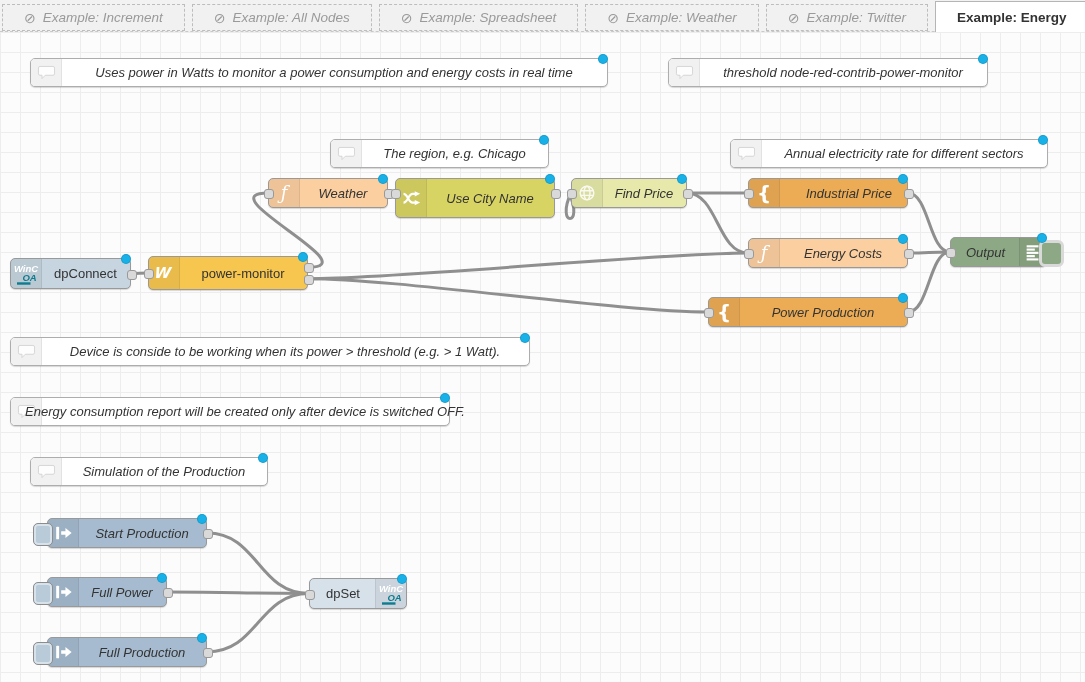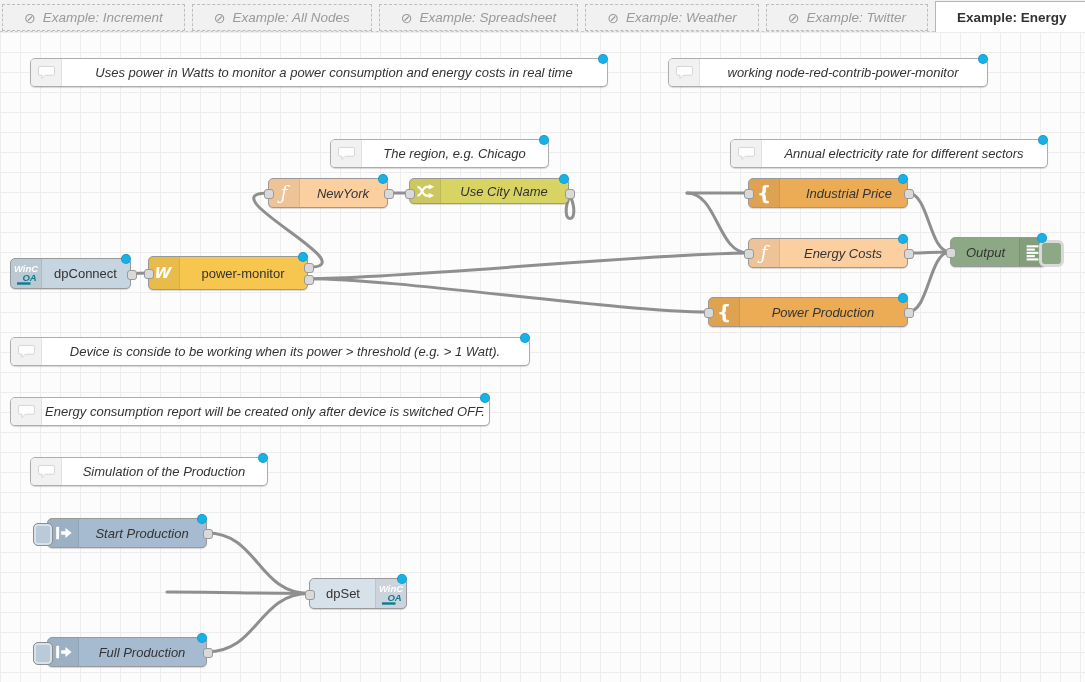--- a/index.html
+++ b/index.html
@@ -103,21 +103,21 @@
         </div>
         <div class="label it" style="left: 30px; right: 0px;">Uses power in Watts to monitor a power consumption and energy costs in real time</div>
         <div class="dot" style="background: rgb(23, 177, 232);"></div>
       </div>
       <div class="node comment" style="left: 668px; top: 26px; width: 320px; height: 29px; background: rgb(255, 255, 255);">
         <div class="band left">
           <svg width="19" height="19" viewBox="0 0 22 22">
             <path d="M3.5 4h15a1.8 1.8 0 0 1 1.8 1.8v6.6a1.8 1.8 0 0 1-1.8 1.8H9.6L5.8 18v-3.8H3.5a1.8 1.8 0 0 1-1.8-1.8V5.8A1.8 1.8 0 0 1 3.5 4z" fill="#fdfdfd" stroke="#cccccc" stroke-width="0.9"></path>
           </svg>
         </div>
-        <div class="label it" style="left: 30px; right: 0px;">working node-red-contrib-power-monitor</div>
+        <div class="label it" style="left: 30px; right: 0px;">threshold node-red-contrib-power-monitor</div>
         <div class="dot" style="background: rgb(23, 177, 232);"></div>
       </div>
       <div class="node comment" style="left: 330px; top: 107px; width: 219px; height: 29px; background: rgb(255, 255, 255);">
         <div class="band left">
           <svg width="19" height="19" viewBox="0 0 22 22">
             <path d="M3.5 4h15a1.8 1.8 0 0 1 1.8 1.8v6.6a1.8 1.8 0 0 1-1.8 1.8H9.6L5.8 18v-3.8H3.5a1.8 1.8 0 0 1-1.8-1.8V5.8A1.8 1.8 0 0 1 3.5 4z" fill="#fdfdfd" stroke="#cccccc" stroke-width="0.9"></path>
           </svg>
         </div>
         <div class="label it" style="left: 30px; right: 0px;">The region, e.g. Chicago</div>
         <div class="dot" style="background: rgb(23, 177, 232);"></div>
@@ -130,39 +130,54 @@
         </div>
         <div class="label it" style="left: 30px; right: 0px;">Annual electricity rate for different sectors</div>
         <div class="dot" style="background: rgb(23, 177, 232);"></div>
       </div>
       <div class="node" style="left: 268px; top: 146px; width: 120px; height: 30px; background: rgb(251, 207, 160);">
         <div class="band left">
           <svg width="20" height="22" viewBox="0 0 20 22">
             <text x="10" y="17" text-anchor="middle" font-family="DejaVu Serif,serif" font-style="italic" font-size="18" fill="#ffffff">ƒ</text>
           </svg>
         </div>
-        <div class="label it" style="left: 30px; right: 0px;">NewYork</div>
+        <div class="label it" style="left: 30px; right: 0px;">Weather</div>
         <div class="port" style="left: -5px; top: 10px;"></div>
         <div class="port" style="left: 115px; top: 10px;"></div>
         <div class="dot" style="background: rgb(23, 177, 232);"></div>
       </div>
-      <div class="node" style="left: 409px; top: 146px; width: 160px; height: 26px; background: rgb(216, 212, 100);">
+      <div class="node" style="left: 395px; top: 146px; width: 160px; height: 40px; background: rgb(216, 212, 100);">
         <div class="band left">
           <svg width="20" height="20" viewBox="0 0 24 24">
             <g stroke="#ffffff" stroke-width="2.5" fill="none">
               <path d="M3 17.5 C8.5 17.5 8.5 7 14 7 H17"></path>
               <path d="M3 7 C8.5 7 8.5 17.5 14 17.5 H17"></path>
             </g>
             <path fill="#ffffff" d="M16.5 3.8 L23 7 L16.5 10.2 z"></path>
             <path fill="#ffffff" d="M16.5 14.3 L23 17.5 L16.5 20.7 z"></path>
           </svg>
         </div>
         <div class="label it" style="left: 30px; right: 0px;">Use City Name</div>
         <div class="port" style="left: -5px; top: 10px;"></div>
         <div class="port" style="left: 155px; top: 10px;"></div>
+        <div class="dot" style="background: rgb(23, 177, 232);"></div>
+      </div>
+      <div class="node" style="left: 571px; top: 146px; width: 116px; height: 30px; background: rgb(230, 233, 169);">
+        <div class="band left">
+          <svg width="20" height="20" viewBox="0 0 24 24" opacity="0.85">
+            <g stroke="#ffffff" stroke-width="1.7" fill="none">
+              <circle cx="12" cy="12" r="8.2"></circle>
+              <ellipse cx="12" cy="12" rx="3.6" ry="8.2"></ellipse>
+              <path d="M4.4 9.2h15.2M4.4 14.8h15.2"></path>
+            </g>
+          </svg>
+        </div>
+        <div class="label it" style="left: 30px; right: 0px;">Find Price</div>
+        <div class="port" style="left: -5px; top: 10px;"></div>
+        <div class="port" style="left: 111px; top: 10px;"></div>
         <div class="dot" style="background: rgb(23, 177, 232);"></div>
       </div>
       <div class="node" style="left: 748px; top: 146px; width: 160px; height: 30px; background: rgb(236, 172, 85);">
         <div class="band left">
           <svg width="20" height="24" viewBox="0 0 20 24">
             <text x="10" y="18.5" text-anchor="middle" font-family="DejaVu Sans,sans-serif" font-weight="bold" font-size="20" fill="#ffffff">{</text>
           </svg>
         </div>
         <div class="label it" style="left: 30px; right: 0px; margin-left: 12px;">Industrial Price</div>
         <div class="port" style="left: -5px; top: 10px;"></div>
@@ -234,21 +249,21 @@
       </div>
       <div class="node comment" style="left: 10px; top: 305px; width: 520px; height: 29px; background: rgb(255, 255, 255);">
         <div class="band left">
           <svg width="19" height="19" viewBox="0 0 22 22">
             <path d="M3.5 4h15a1.8 1.8 0 0 1 1.8 1.8v6.6a1.8 1.8 0 0 1-1.8 1.8H9.6L5.8 18v-3.8H3.5a1.8 1.8 0 0 1-1.8-1.8V5.8A1.8 1.8 0 0 1 3.5 4z" fill="#fdfdfd" stroke="#cccccc" stroke-width="0.9"></path>
           </svg>
         </div>
         <div class="label it" style="left: 30px; right: 0px;">Device is conside to be working when its power &gt; threshold (e.g. &gt; 1 Watt).</div>
         <div class="dot" style="background: rgb(23, 177, 232);"></div>
       </div>
-      <div class="node comment" style="left: 10px; top: 365px; width: 480px; height: 29px; background: rgb(255, 255, 255);">
+      <div class="node comment" style="left: 10px; top: 365px; width: 440px; height: 29px; background: rgb(255, 255, 255);">
         <div class="band left">
           <svg width="19" height="19" viewBox="0 0 22 22">
             <path d="M3.5 4h15a1.8 1.8 0 0 1 1.8 1.8v6.6a1.8 1.8 0 0 1-1.8 1.8H9.6L5.8 18v-3.8H3.5a1.8 1.8 0 0 1-1.8-1.8V5.8A1.8 1.8 0 0 1 3.5 4z" fill="#fdfdfd" stroke="#cccccc" stroke-width="0.9"></path>
           </svg>
         </div>
         <div class="label it" style="left: 30px; right: 0px;">Energy consumption report will be created only after device is switched OFF.</div>
         <div class="dot" style="background: rgb(23, 177, 232);"></div>
       </div>
       <div class="node comment" style="left: 30px; top: 425px; width: 238px; height: 29px; background: rgb(255, 255, 255);">
         <div class="band left">
@@ -261,20 +276,32 @@
       </div>
       <div class="node" style="left: 47px; top: 486px; width: 160px; height: 30px; background: rgb(166, 187, 207);">
         <div class="band left">
           <svg width="20" height="20" viewBox="0 0 22 22">
             <rect x="3.5" y="4" width="3.2" height="14" rx="1" fill="#ffffff"></rect>
             <path d="M9 9h4.7V5.4L20.5 11l-6.8 5.6V13H9z" fill="#ffffff"></path>
           </svg>
         </div>
         <div class="label it" style="left: 30px; right: 0px;">Start Production</div>
         <div class="port" style="left: 155px; top: 10px;"></div>
+        <div class="inj-btn"></div>
+        <div class="dot" style="background: rgb(23, 177, 232);"></div>
+      </div>
+      <div class="node" style="left: 47px; top: 545px; width: 120px; height: 30px; background: rgb(166, 187, 207);">
+        <div class="band left">
+          <svg width="20" height="20" viewBox="0 0 22 22">
+            <rect x="3.5" y="4" width="3.2" height="14" rx="1" fill="#ffffff"></rect>
+            <path d="M9 9h4.7V5.4L20.5 11l-6.8 5.6V13H9z" fill="#ffffff"></path>
+          </svg>
+        </div>
+        <div class="label it" style="left: 30px; right: 0px;">Full Power</div>
+        <div class="port" style="left: 115px; top: 10px;"></div>
         <div class="inj-btn"></div>
         <div class="dot" style="background: rgb(23, 177, 232);"></div>
       </div>
       <div class="node" style="left: 47px; top: 605px; width: 160px; height: 30px; background: rgb(166, 187, 207);">
         <div class="band left">
           <svg width="20" height="20" viewBox="0 0 22 22">
             <rect x="3.5" y="4" width="3.2" height="14" rx="1" fill="#ffffff"></rect>
             <path d="M9 9h4.7V5.4L20.5 11l-6.8 5.6V13H9z" fill="#ffffff"></path>
           </svg>
         </div>

